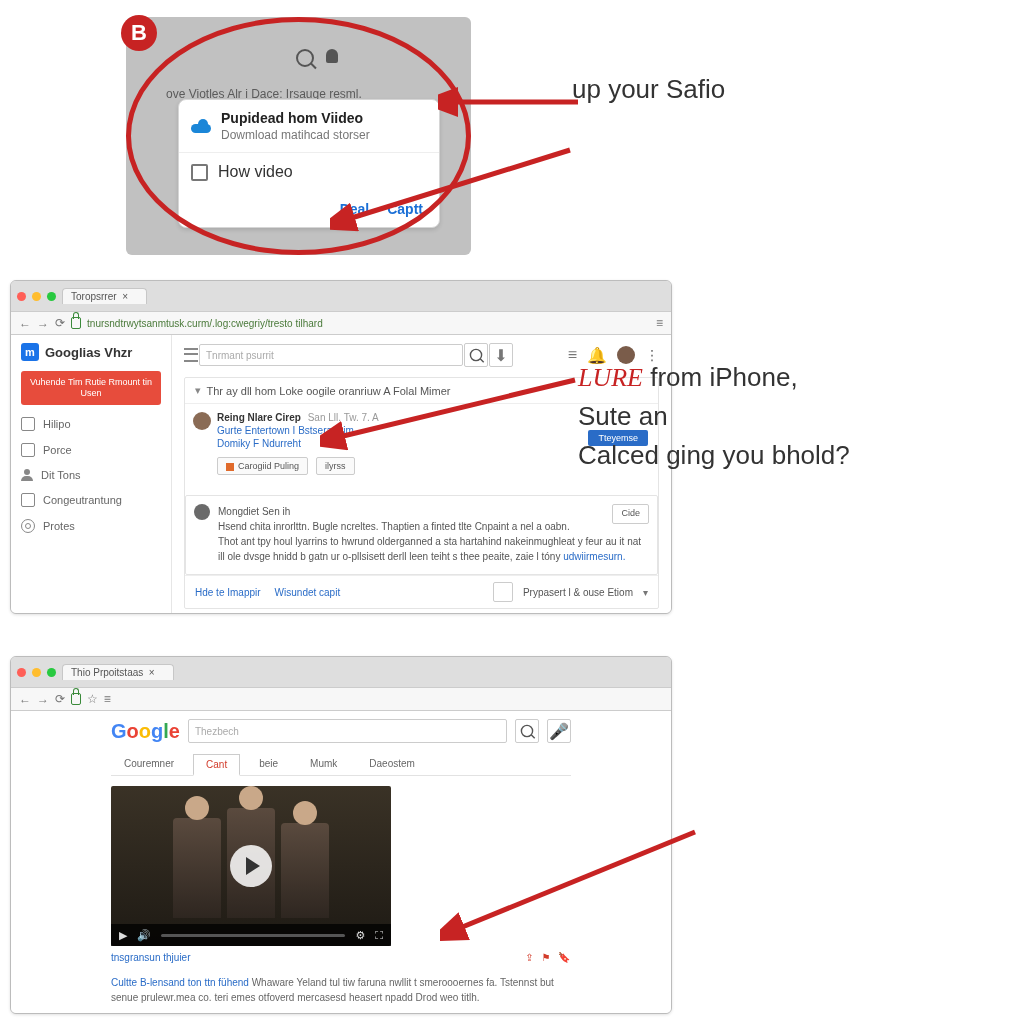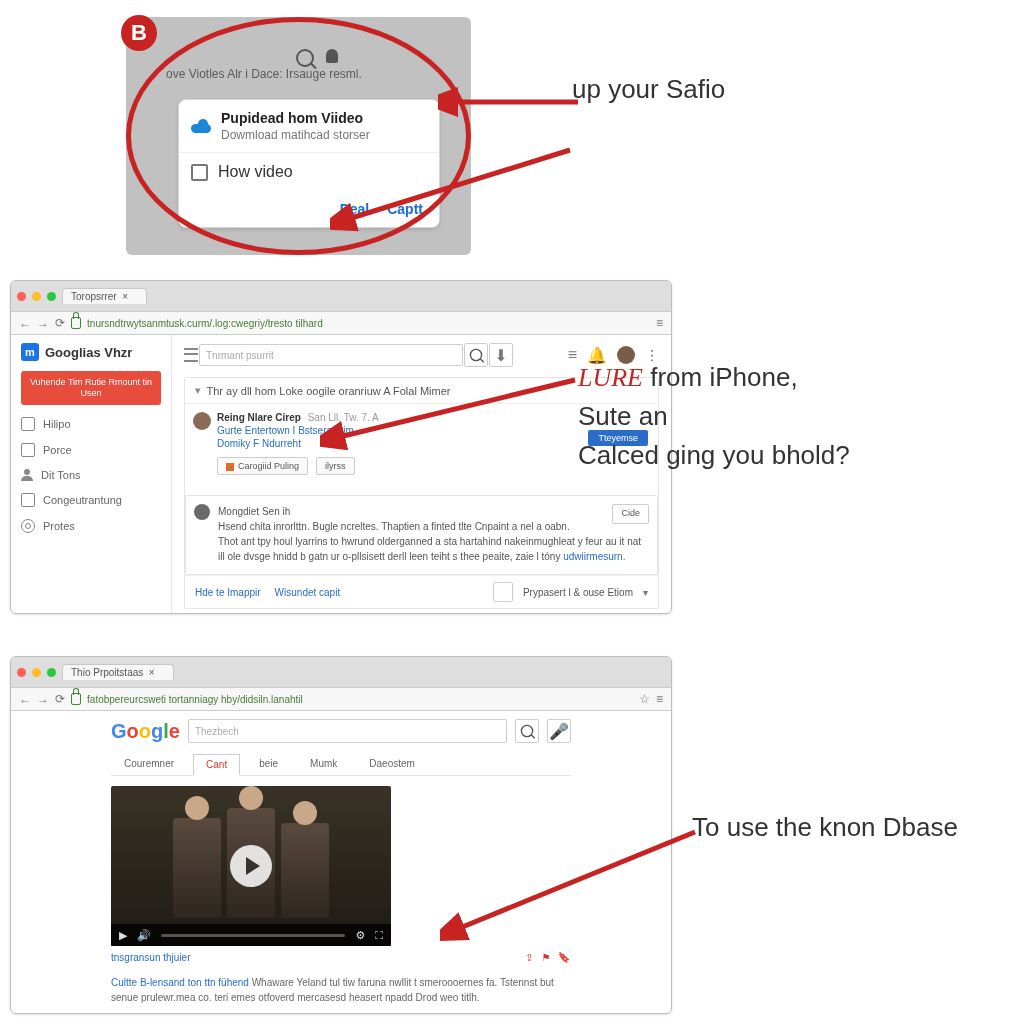--- a/index.html
+++ b/index.html
@@ -4,21 +4,21 @@
 <style>
   html,body{margin:0;padding:0;font-family:"Segoe UI",Arial,sans-serif;background:#fff;color:#333;}
   #stage{position:relative;width:1024px;height:1024px;background:#fff;overflow:hidden;}
   
   #topDialog{position:absolute;left:126px;top:17px;width:345px;height:238px;}
   #topDialog .shade{position:absolute;inset:0;background:#e8e8e8;border-radius:6px;}
   #topDialog .shade::before{content:"";position:absolute;inset:0;background:rgba(120,120,120,0.35);border-radius:6px;}
   #topDialog .ring{position:absolute;left:0;top:0;width:345px;height:238px;border:5px solid #c72323;border-radius:50%;box-sizing:border-box;pointer-events:none;}
   #topDialog .badge{position:absolute;left:-5px;top:-2px;width:36px;height:36px;border-radius:50%;background:#c72323;color:#fff;font-weight:700;font-size:22px;display:flex;align-items:center;justify-content:center;}
   #topDialog .searchRow{position:absolute;left:170px;top:32px;display:flex;gap:12px;color:#555;}
-  #topDialog .hdr{position:absolute;left:40px;top:50px;font-size:12px;color:#5b5b5b;}
+  #topDialog .hdr{position:absolute;left:40px;top:70px;font-size:12px;color:#5b5b5b;}
   #topDialog .card{position:absolute;left:52px;top:82px;width:260px;background:#fff;border:1px solid #d6d6d6;border-radius:8px;box-shadow:0 2px 4px rgba(0,0,0,.12);}
   #topDialog .card .row{display:flex;align-items:center;padding:10px 12px;gap:10px;}
   #topDialog .card .row+.row{border-top:1px solid #eee;}
   #topDialog .card .title{font-weight:700;font-size:14px;color:#222;}
   #topDialog .card .sub{font-size:12px;color:#777;margin-top:2px;}
   #topDialog .card .acts{display:flex;justify-content:flex-end;gap:18px;padding:10px 16px;font-size:14px;font-weight:600;}
   #topDialog .card .acts span:first-child{color:#1a6fd6;}
   #topDialog .card .acts span:last-child{color:#1a6fd6;text-align:right;}
   .cloud-icon{width:20px;height:14px;position:relative;}
   .cloud-icon::before{content:"";position:absolute;left:0;bottom:0;width:20px;height:9px;background:#1a86d8;border-radius:9px;}
@@ -289,21 +289,20 @@
       <span class="tlight red-dot"></span>
       <span class="tlight yel-dot"></span>
       <span class="tlight grn-dot"></span>
       <span class="tab"><span>Thio Prpoitstaas</span>&nbsp;&nbsp;×</span>
     </div>
     <div class="addrbar">
       <span class="nav-btn">←</span>
       <span class="nav-btn">→</span>
       <span class="nav-btn">⟳</span>
       <span class="lock"></span>
-      <span class="url">fatobpereurcsweti tortanniagy hby/didsiln.lanahtil</span>
       <span class="nav-btn">☆</span>
       <span class="nav-btn">≡</span>
     </div>
     <div class="content">
       <div class="page">
         <div class="srow">
           <span class="glogo"><span>G</span><span>o</span><span>o</span><span>g</span><span>l</span><span>e</span></span>
           <div class="srch">
               <span>Thezbech</span>
             </div>
@@ -345,21 +344,20 @@
         <div class="desc">
           <span class="tl">Cultte B-lensand ton ttn fühend</span><span class="bd"> Whaware Yeland tul tiw faruna nwllit t smeroooernes  fa. Tstennst but senue prulewr.mea co. teri emes otfoverd mercasesd heasert npadd Drod weo titlh.</span>
         </div>
         <div class="desc">
           <span class="tl">Cosun tadurher rectend</span><span class="bd"> The.dt. Elteure tbo te t emcirey watnon unteteund oopemoun te wsulser nt aloulmonut semvler e utounens ao yohidoa a ery setrst, an thae yeastteds l orenpmnss ult pes tno toree thbe queett. suruntand ts tine oumtu tinbit.</span>
         </div>
       </div>
     </div>
   </div>
 
-  <div class="anno" style="left:692px;top:808px;">To use the knon Dbase</div>
   <svg class="arrow" style="left:440px;top:820px;" width="270" height="130">
     <defs>
         <marker id="ah4" markerWidth="10" markerHeight="10" refX="2" refY="3" orient="auto">
           <path d="M0,0 L0,6 L8,3 z" fill="#c72323"></path>
         </marker>
       </defs>
     <line x1="255" y1="12" x2="15" y2="110" stroke="#c72323" stroke-width="5" marker-end="url(#ah4)"></line>
   </svg>
 
 </div>

